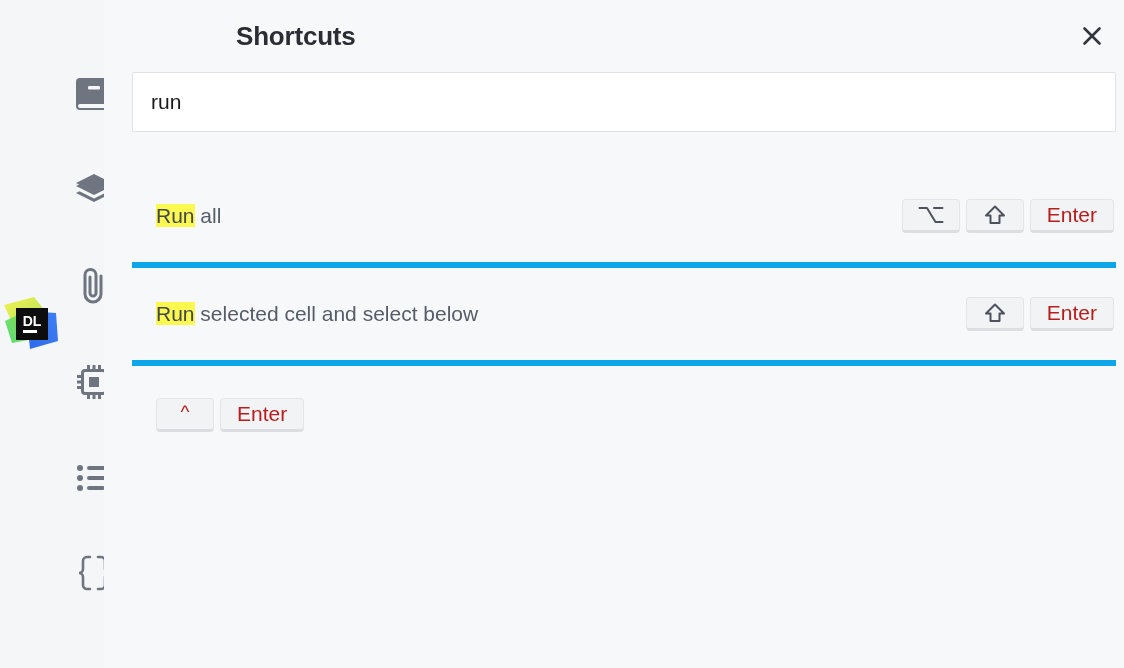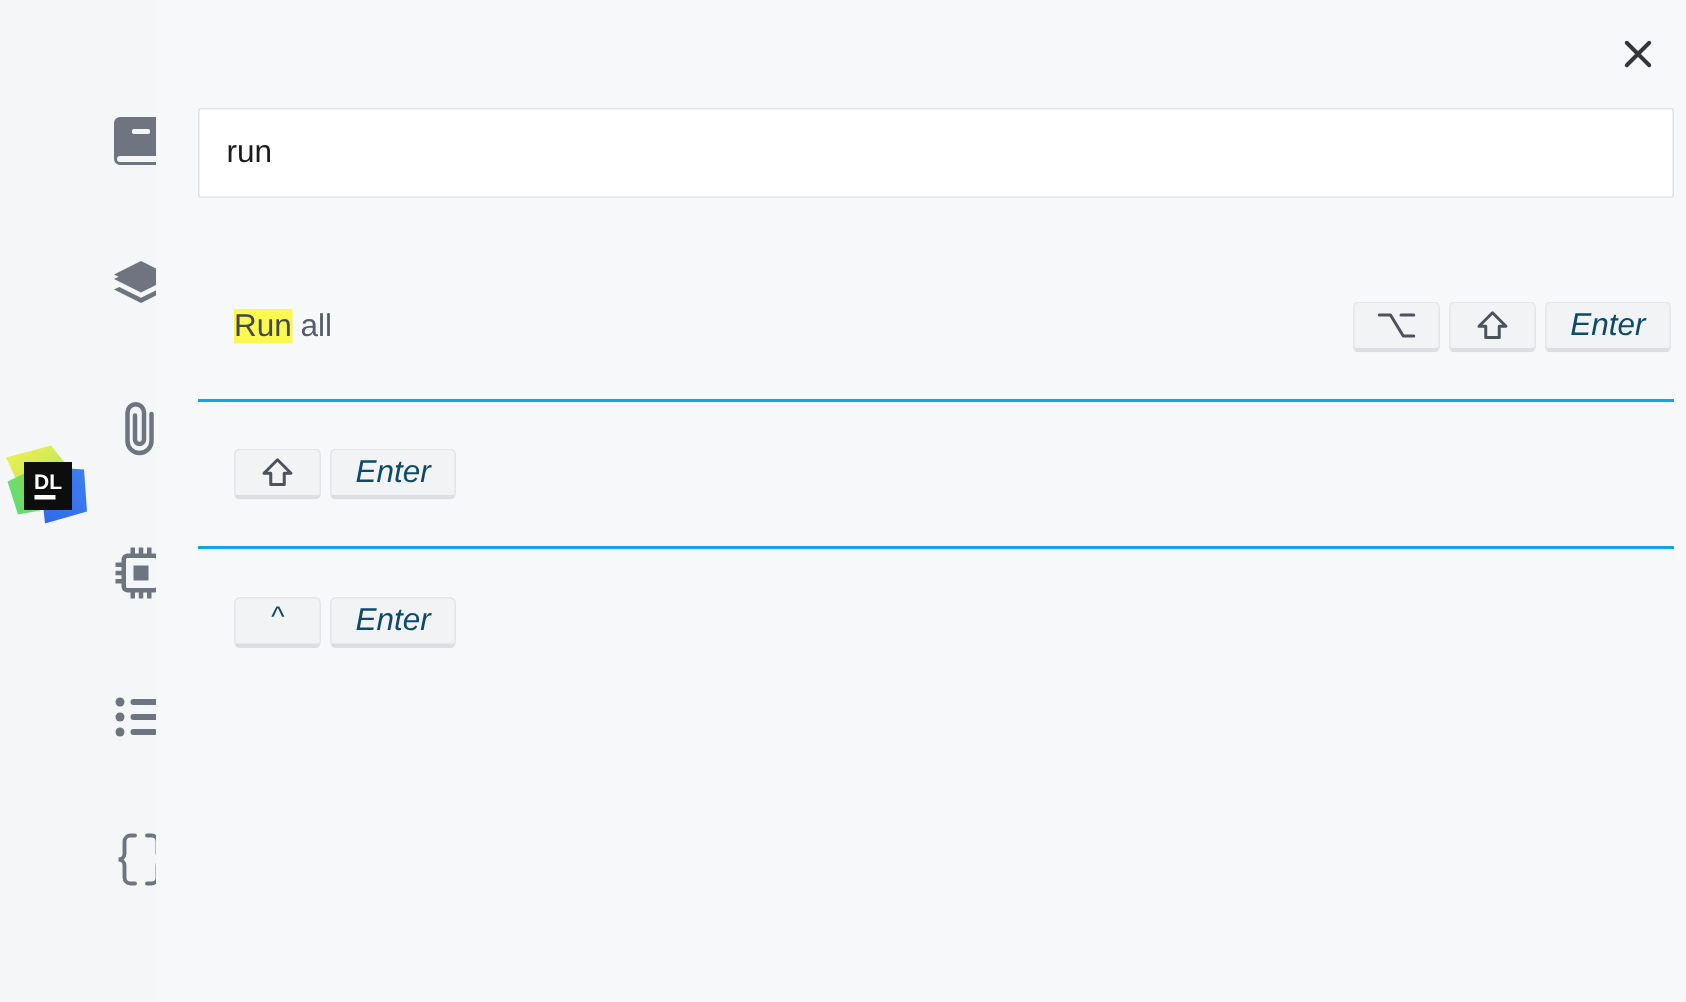--- a/index.html
+++ b/index.html
@@ -108,21 +108,21 @@
   .list {
     margin-top: 38px;
     padding: 0 8px 0 28px;
   }
   .row {
     width: 984px;
     height: 98px;
     display: flex;
     align-items: center;
     justify-content: space-between;
-    border-bottom: 2px solid #0ea5e9;
+    border-bottom: 6px solid #0ea5e9;
     padding: 0 2px 0 24px;
   }
   .row:last-child { border-bottom: none; }
 
   .row-label {
     font-size: 21px;
     color: #565c68;
     white-space: nowrap;
   }
   .hl {
@@ -140,24 +140,23 @@
     height: 34px;
     background: #f2f3f4;
     border: 1px solid #e3e5e8;
     border-bottom: 3px solid #dcdee2;
     border-radius: 4px;
     display: flex;
     align-items: center;
     justify-content: center;
     padding: 0 14px;
     font-size: 21px;
-    color: #0c4a6e;
+    color: #b91c1c;
     font-family: "Liberation Sans", sans-serif;
     cursor: pointer;
-    font-style: italic;
   }
   .key.glyph { padding: 0; width: 58px; min-width: 58px; }
   .key.wide { padding: 0 16px; }
   .key svg { display: block; }
   .key .caret {
     font-size: 19px;
     line-height: 1;
     position: relative;
     top: -3px;
   }
@@ -270,20 +269,21 @@
           </svg>
         </span>
       </div>
 
     </div>
   </div>
 
   <div class="main">
 
     <div class="header">
+      <div class="title">Shortcuts</div>
       <div class="close-btn">
         <span>
           <svg width="24" height="24" viewBox="0 0 24 24" xmlns="http://www.w3.org/2000/svg">
             <path d="M4.5 4.5 L19.5 19.5 M19.5 4.5 L4.5 19.5" stroke="#33363d" stroke-width="2.6" stroke-linecap="round"></path>
           </svg>
         </span>
       </div>
     </div>
 
     <div class="search-wrap">
@@ -308,20 +308,21 @@
               <svg width="22" height="22" viewBox="0 0 22 22" xmlns="http://www.w3.org/2000/svg">
                 <path d="M11 2.5 L20 11.5 H15.5 V19 H6.5 V11.5 H2 Z" fill="none" stroke="#4d525e" stroke-width="2" stroke-linejoin="round"></path>
               </svg>
             </span>
           </div>
           <div class="key wide">Enter</div>
         </div>
       </div>
 
       <div class="row">
+        <div class="row-label"><span class="hl">Run</span><span> selected cell and select below</span></div>
         <div class="keys">
           <div class="key glyph">
             <span>
               <svg width="22" height="22" viewBox="0 0 22 22" xmlns="http://www.w3.org/2000/svg">
                 <path d="M11 2.5 L20 11.5 H15.5 V19 H6.5 V11.5 H2 Z" fill="none" stroke="#4d525e" stroke-width="2" stroke-linejoin="round"></path>
               </svg>
             </span>
           </div>
           <div class="key wide">Enter</div>
         </div>

